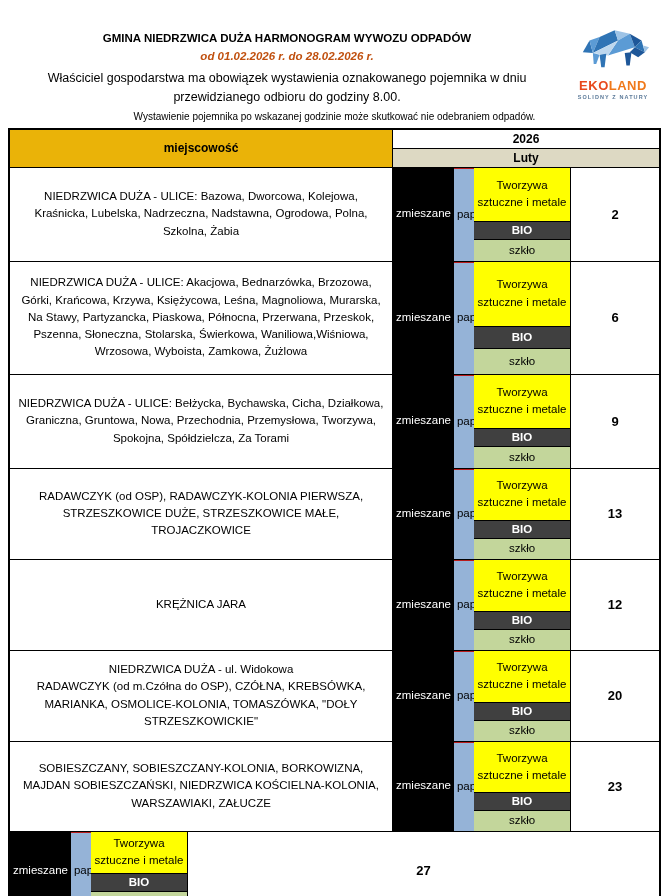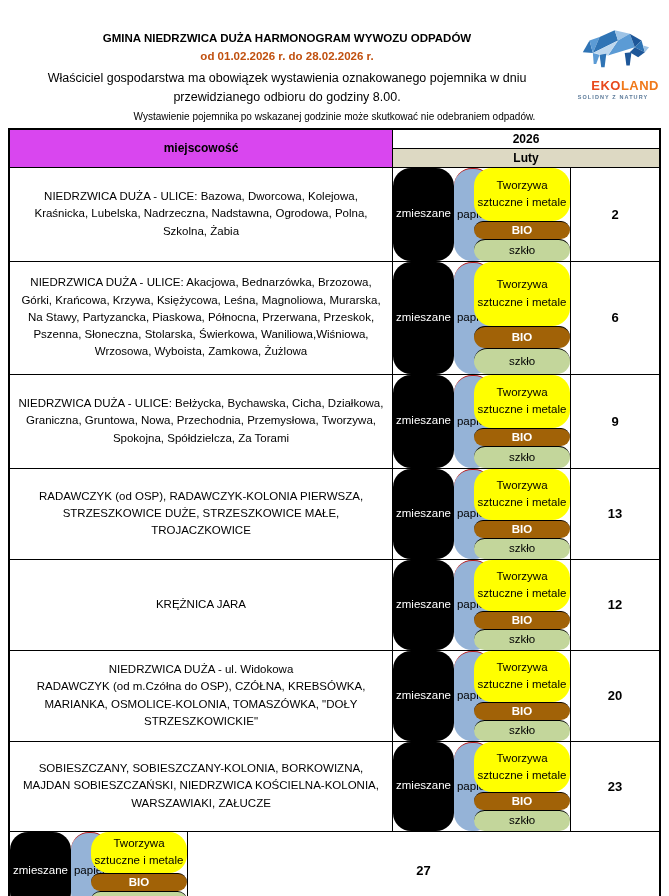--- a/index.html
+++ b/index.html
@@ -3,51 +3,51 @@
 <meta charset="utf-8">
 <style>
   html,body{margin:0;padding:0;background:#fff;}
   body{width:669px;height:896px;font-family:"Liberation Sans",sans-serif;color:#000;overflow:hidden;}
   .page{position:relative;width:669px;height:896px;margin-top:21px;}
 
   
   .header{position:relative;padding-top:9px;}
   .header-text{margin-right:95px;text-align:center;}
   .title{font-size:11.5px;font-weight:bold;line-height:1.55;}
-  .date-range{font-size:11.5px;font-weight:bold;line-height:1.5;}
+  .date-range{font-size:11.5px;font-weight:bold;line-height:1.5;font-style:italic;}
   .notice1{font-size:12.5px;line-height:1.5;margin:4px auto 0;width:480px;}
   .notice2{font-size:10px;line-height:1.4;text-align:center;margin-top:3px;}
 
   .logo{position:absolute;top:6px;right:10px;width:92px;text-align:center;}
   .logo svg{display:block;margin:0 auto;}
-  .brand{font-size:13px;font-weight:bold;letter-spacing:.5px;line-height:1;text-align:right;}
+  .brand{font-size:13px;font-weight:bold;letter-spacing:.5px;line-height:1;}
   .tagline{font-size:5.5px;letter-spacing:1.1px;margin-top:2px;font-weight:bold;}
 
   
   .table{margin:4px 8px 0;border:2px solid #000;}
   .trow,.thead{display:flex;align-items:stretch;}
   .trow{border-top:1px solid #000;}
   .thead{height:37px;}
   .col-loc{width:383px;border-right:1px solid #000;display:flex;align-items:center;justify-content:center;text-align:center;padding:2px 8px;box-sizing:border-box;}
   .col-frak{width:177px;border-right:1px solid #000;display:flex;}
   .col-date{flex:1;display:flex;align-items:center;justify-content:center;}
 
-  .h-loc,.h-frak{background:#d946ef;font-weight:bold;font-size:12px;}
+  .h-loc,.h-frak{background:#eab308;font-weight:bold;font-size:12px;}
   .h-date{flex:1;display:flex;flex-direction:column;font-weight:bold;font-size:12px;}
   .h-year{flex:1;background:#fff;display:flex;align-items:center;justify-content:center;border-bottom:1px solid #000;}
   .h-month{flex:1;background:#DDD9C3;display:flex;align-items:center;justify-content:center;}
 
   .loc-text{font-size:11.5px;line-height:1.5;white-space:pre-line;}
   .fcol-left{width:80px;border-right:1px solid #000;display:flex;}
   .fcol-right{width:96px;display:flex;flex-direction:column;}
-  .fcell{display:flex;align-items:center;justify-content:center;text-align:center;font-size:11.5px;line-height:1.5;padding:0 3px;box-sizing:border-box;border-radius:18px;}
+  .fcell{display:flex;align-items:center;justify-content:center;text-align:center;font-size:11.5px;line-height:1.5;padding:0 3px;box-sizing:border-box;}
   .c-mixed{flex:3.4;background:#000;color:#fff;}
   .c-paper{flex:1;background:#95B3D7;border-top:1px solid #b91c1c;}
   .c-plastic{flex:2.6;background:#FFFF00;}
-  .c-bio{flex:.85;background:#a16207;color:#fff;border-top:1px solid #000;font-weight:bold;}
+  .c-bio{flex:.85;background:#404040;color:#fff;border-top:1px solid #000;font-weight:bold;}
   .c-glass{flex:1;background:#C3D69B;border-top:1px solid #000;}
   .date-num{font-size:13px;font-weight:bold;}
 </style>
 </head>
 <body>
 
 <div class="page">
 
   <div class="header">
     <div class="header-text">

